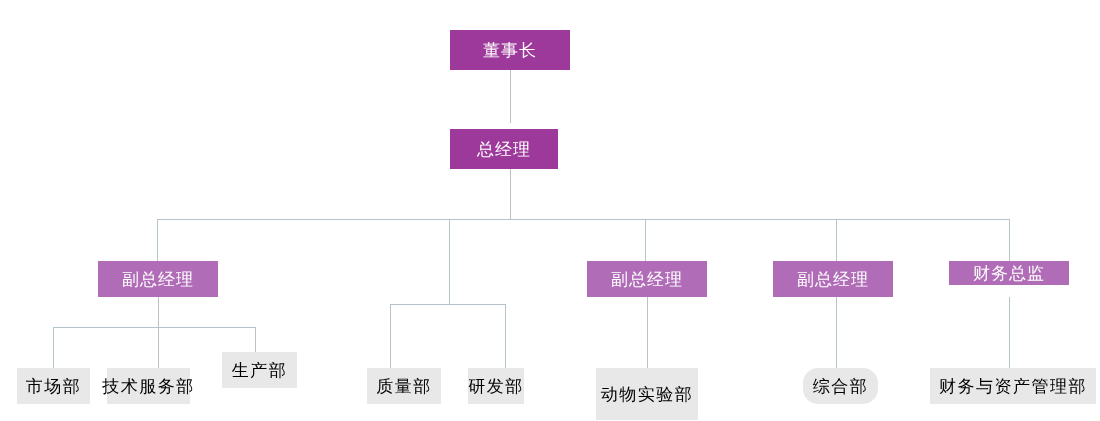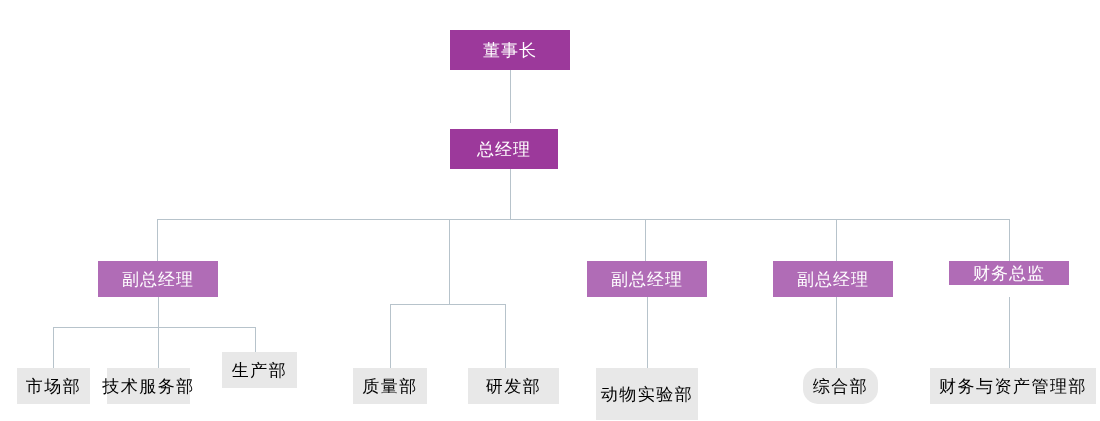--- a/index.html
+++ b/index.html
@@ -65,19 +65,19 @@
   <div class="node lvl-exec" style="left:450px; top:129px; width:108px; height:40px;">总经理</div>
 
   <div class="node lvl-mgr" style="left:98px;  top:261px; width:120px; height:36px;">副总经理</div>
   <div class="node lvl-mgr" style="left:587px; top:261px; width:120px; height:36px;">副总经理</div>
   <div class="node lvl-mgr" style="left:773px; top:261px; width:120px; height:36px;">副总经理</div>
   <div class="node lvl-mgr" style="left:949px; top:261px; width:120px; height:24px;">财务总监</div>
 
   <div class="node lvl-dept" style="left:17px;  top:368px; width:73px;  height:36px;">市场部</div>
   <div class="node lvl-dept" style="left:107px; top:368px; width:83px;  height:36px;">技术服务部</div>
   <div class="node lvl-dept" style="left:222px; top:352px; width:75px;  height:36px;font-family:Liberation Serif, serif;">生产部</div>
-  <div class="node lvl-dept" style="left:353px; top:368px; width:74px;  height:36px;">质量部</div>
-  <div class="node lvl-dept" style="left:468px; top:368px; width:91px;  height:36px;">研发部</div>
+  <div class="node lvl-dept" style="left:367px; top:368px; width:74px;  height:36px;">质量部</div>
+  <div class="node lvl-dept" style="left:468px; top:368px; width:56px;  height:36px;">研发部</div>
   <div class="node lvl-dept" style="left:596px; top:368px; width:102px; height:52px;">动物实验部</div>
   <div class="node lvl-dept" style="left:803px; top:368px; width:75px;  height:36px;border-radius:15px;">综合部</div>
   <div class="node lvl-dept" style="left:930px; top:368px; width:166px; height:36px;">财务与资产管理部</div>
 
 </div>
 
 </body></html>

